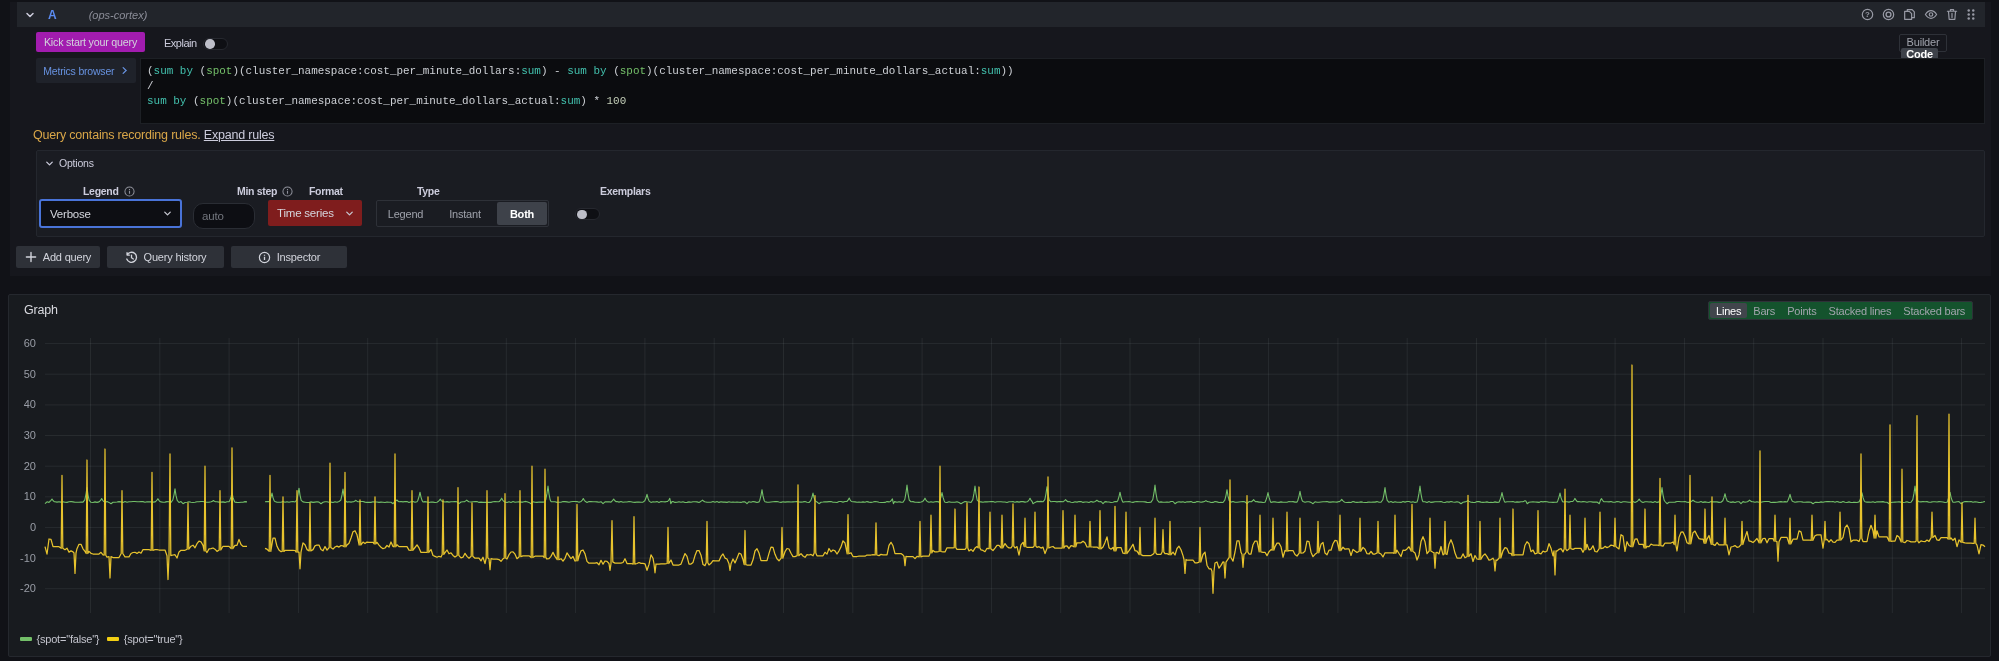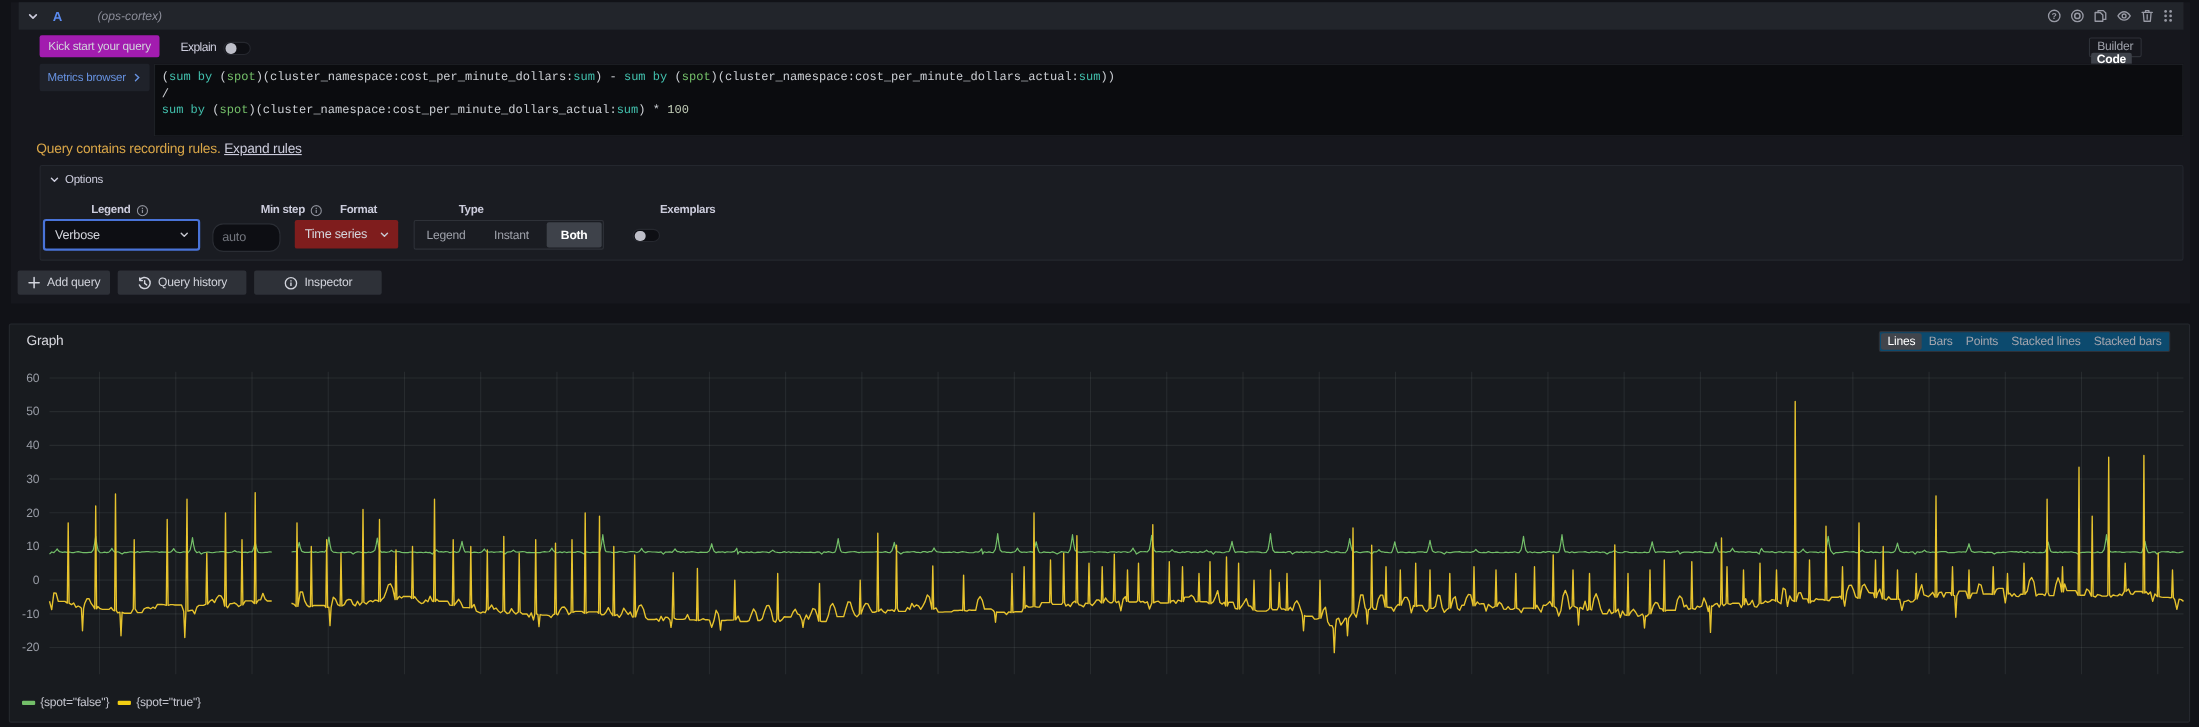--- a/index.html
+++ b/index.html
@@ -52,21 +52,21 @@
   border-radius:2px; padding-left:9px; }
 .caret { position:absolute; right:7px; }
 .typebox { left:376px; top:200px; height:27px; padding:1px; }
 .brow { left:16px; top:246px; display:flex; gap:7px; }
 .brow .btn { height:22px; gap:6px; background:#2e3138; }
 .panel { left:8px; top:294px; width:1983px; height:363px; background:#181b1f;
   border:1px solid #25282e; border-radius:2px; }
 .gtitle { left:24px; top:303px; font-size:12.5px; font-weight:500; color:#d8d9df;
   letter-spacing:-0.2px; }
 .vizbox { left:1708px; top:301px; height:19px; padding:1px; border:1px solid #2e3138;
-  border-radius:2px; display:flex; background:#0c4a6e;justify-content:space-between; }
+  border-radius:2px; display:flex; background:#14532d;justify-content:space-between; }
 .vizbox .seg { display:flex; align-items:center; padding:0 6px; color:#a2a4ad; font-size:11px;
   letter-spacing:-0.2px; border-radius:2px; white-space:nowrap; }
 .vizbox .seg.on { background:#41454c; color:#fff; }
 .plot { left:9px; top:295px; }
 .plot text { font-family:"Liberation Sans",sans-serif; font-size:11px; fill:#999da6;
   text-anchor:end; }
 .glegend { left:20px; top:633px; display:flex; align-items:center; font-size:11px;
   letter-spacing:-0.2px; color:#c3c4cd; }
 .dash { width:11.5px; height:3.5px; border-radius:1px; margin-right:5px; }
 </style></head>

